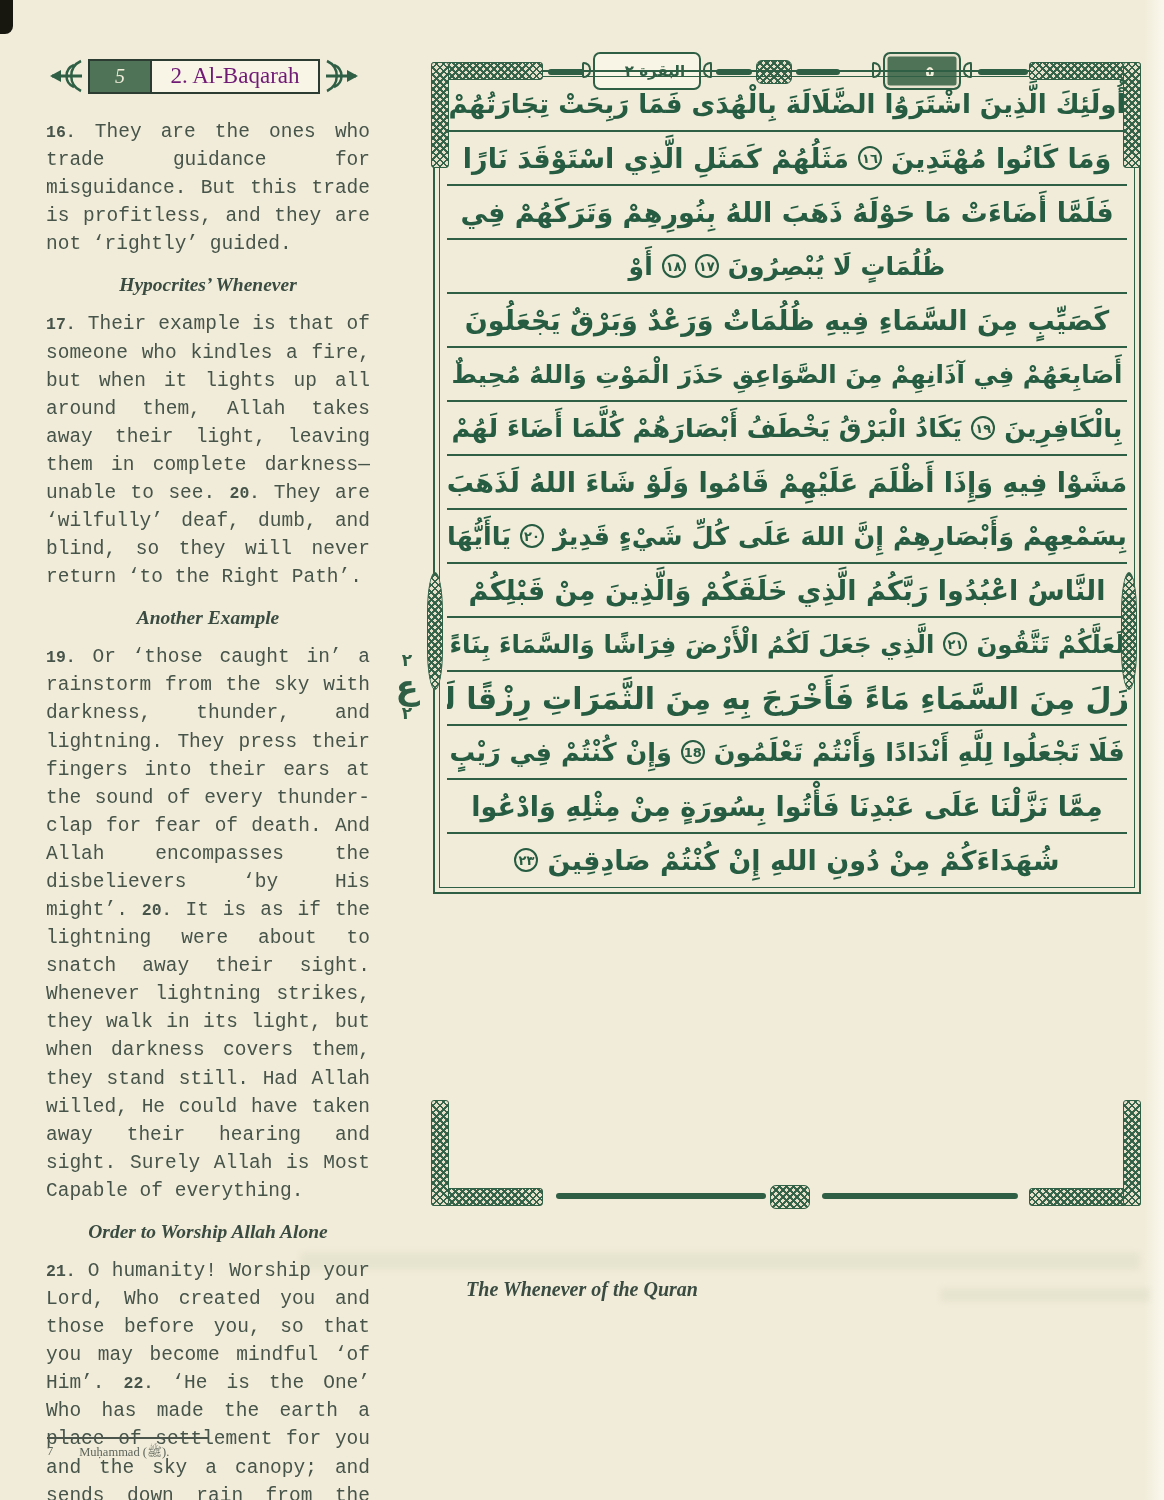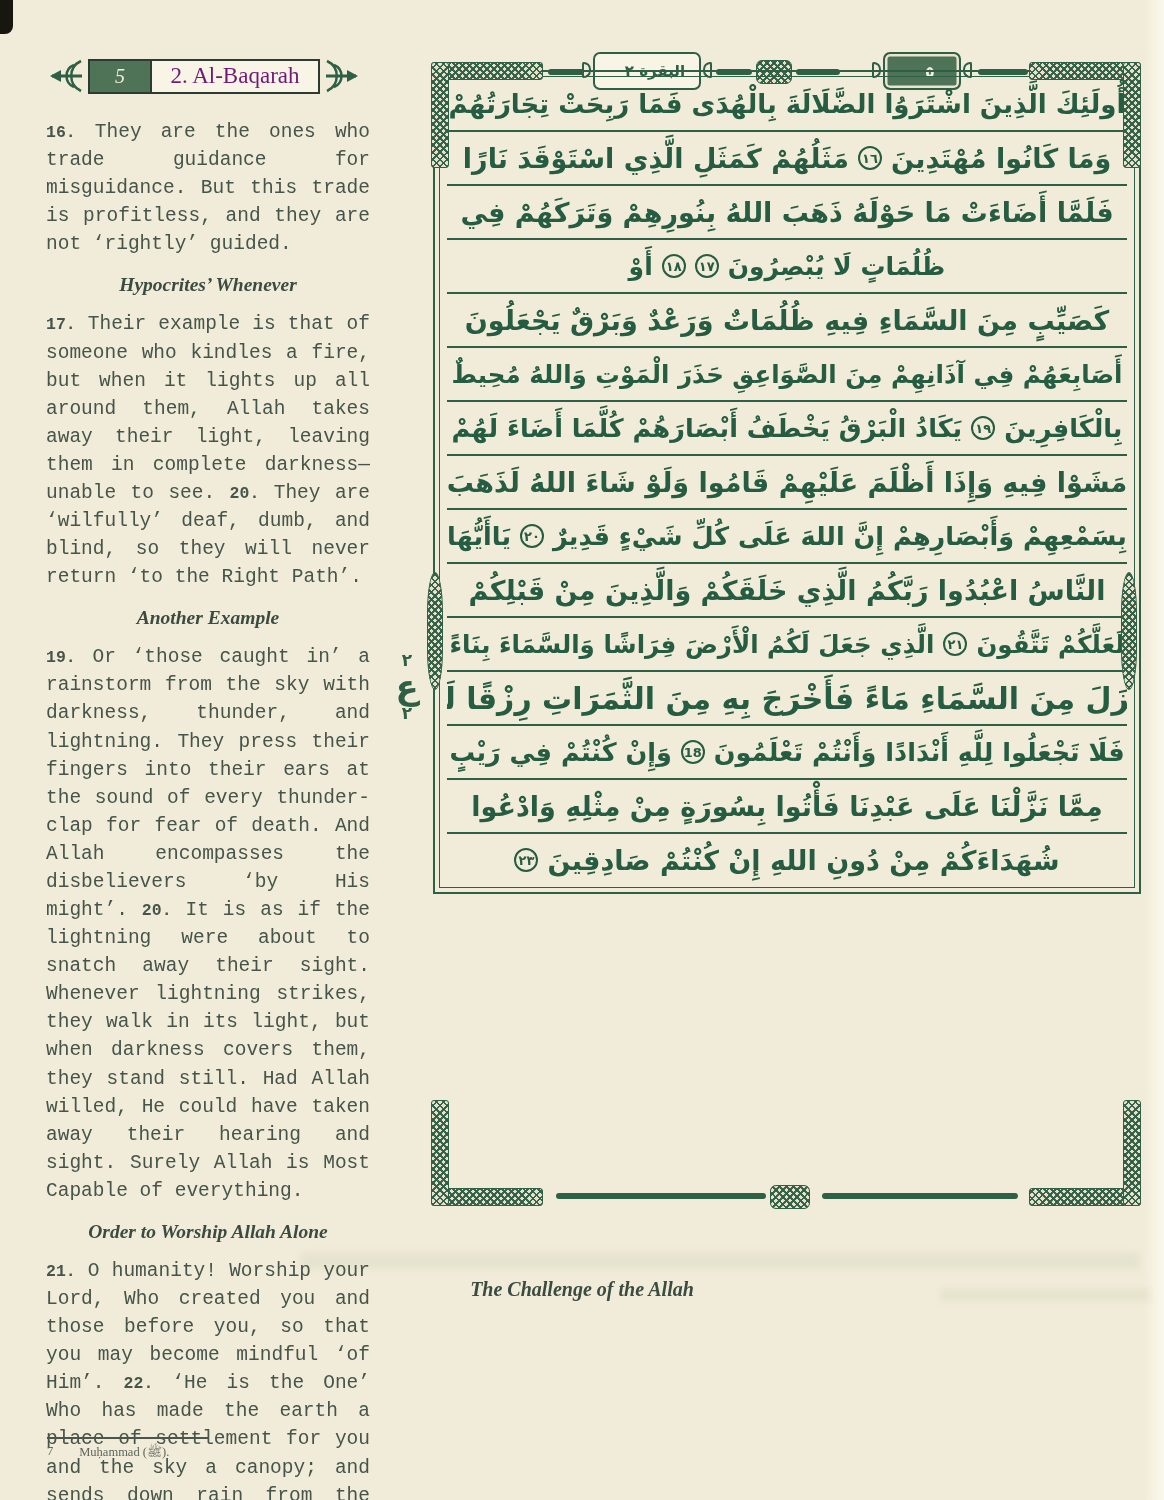--- a/index.html
+++ b/index.html
@@ -247,21 +247,21 @@
   <div class="dash" style="left:556px; width:210px; top:1193px;"></div>
   <div class="orn" style="left:770px; top:1185px; width:40px; height:24px; border-radius:6px;"></div>
   <div class="dash" style="left:822px; width:196px; top:1193px;"></div>
 
   <div class="ruku">
     <span class="r-num">٢</span>
     <span class="r-ain">ع</span>
     <span class="r-num">٢</span>
   </div>
 
-  <div class="challenge-h">The Challenge of the Allah</div>
+  <div class="challenge-h">The Whenever of the Quran</div>
 
   <div class="foot-rule"></div>
   <div class="footnote">
     <span>7</span>
     <span>Muḥammad (ﷺ).</span>
   </div>
 
 </div>
 
 </body></html>

